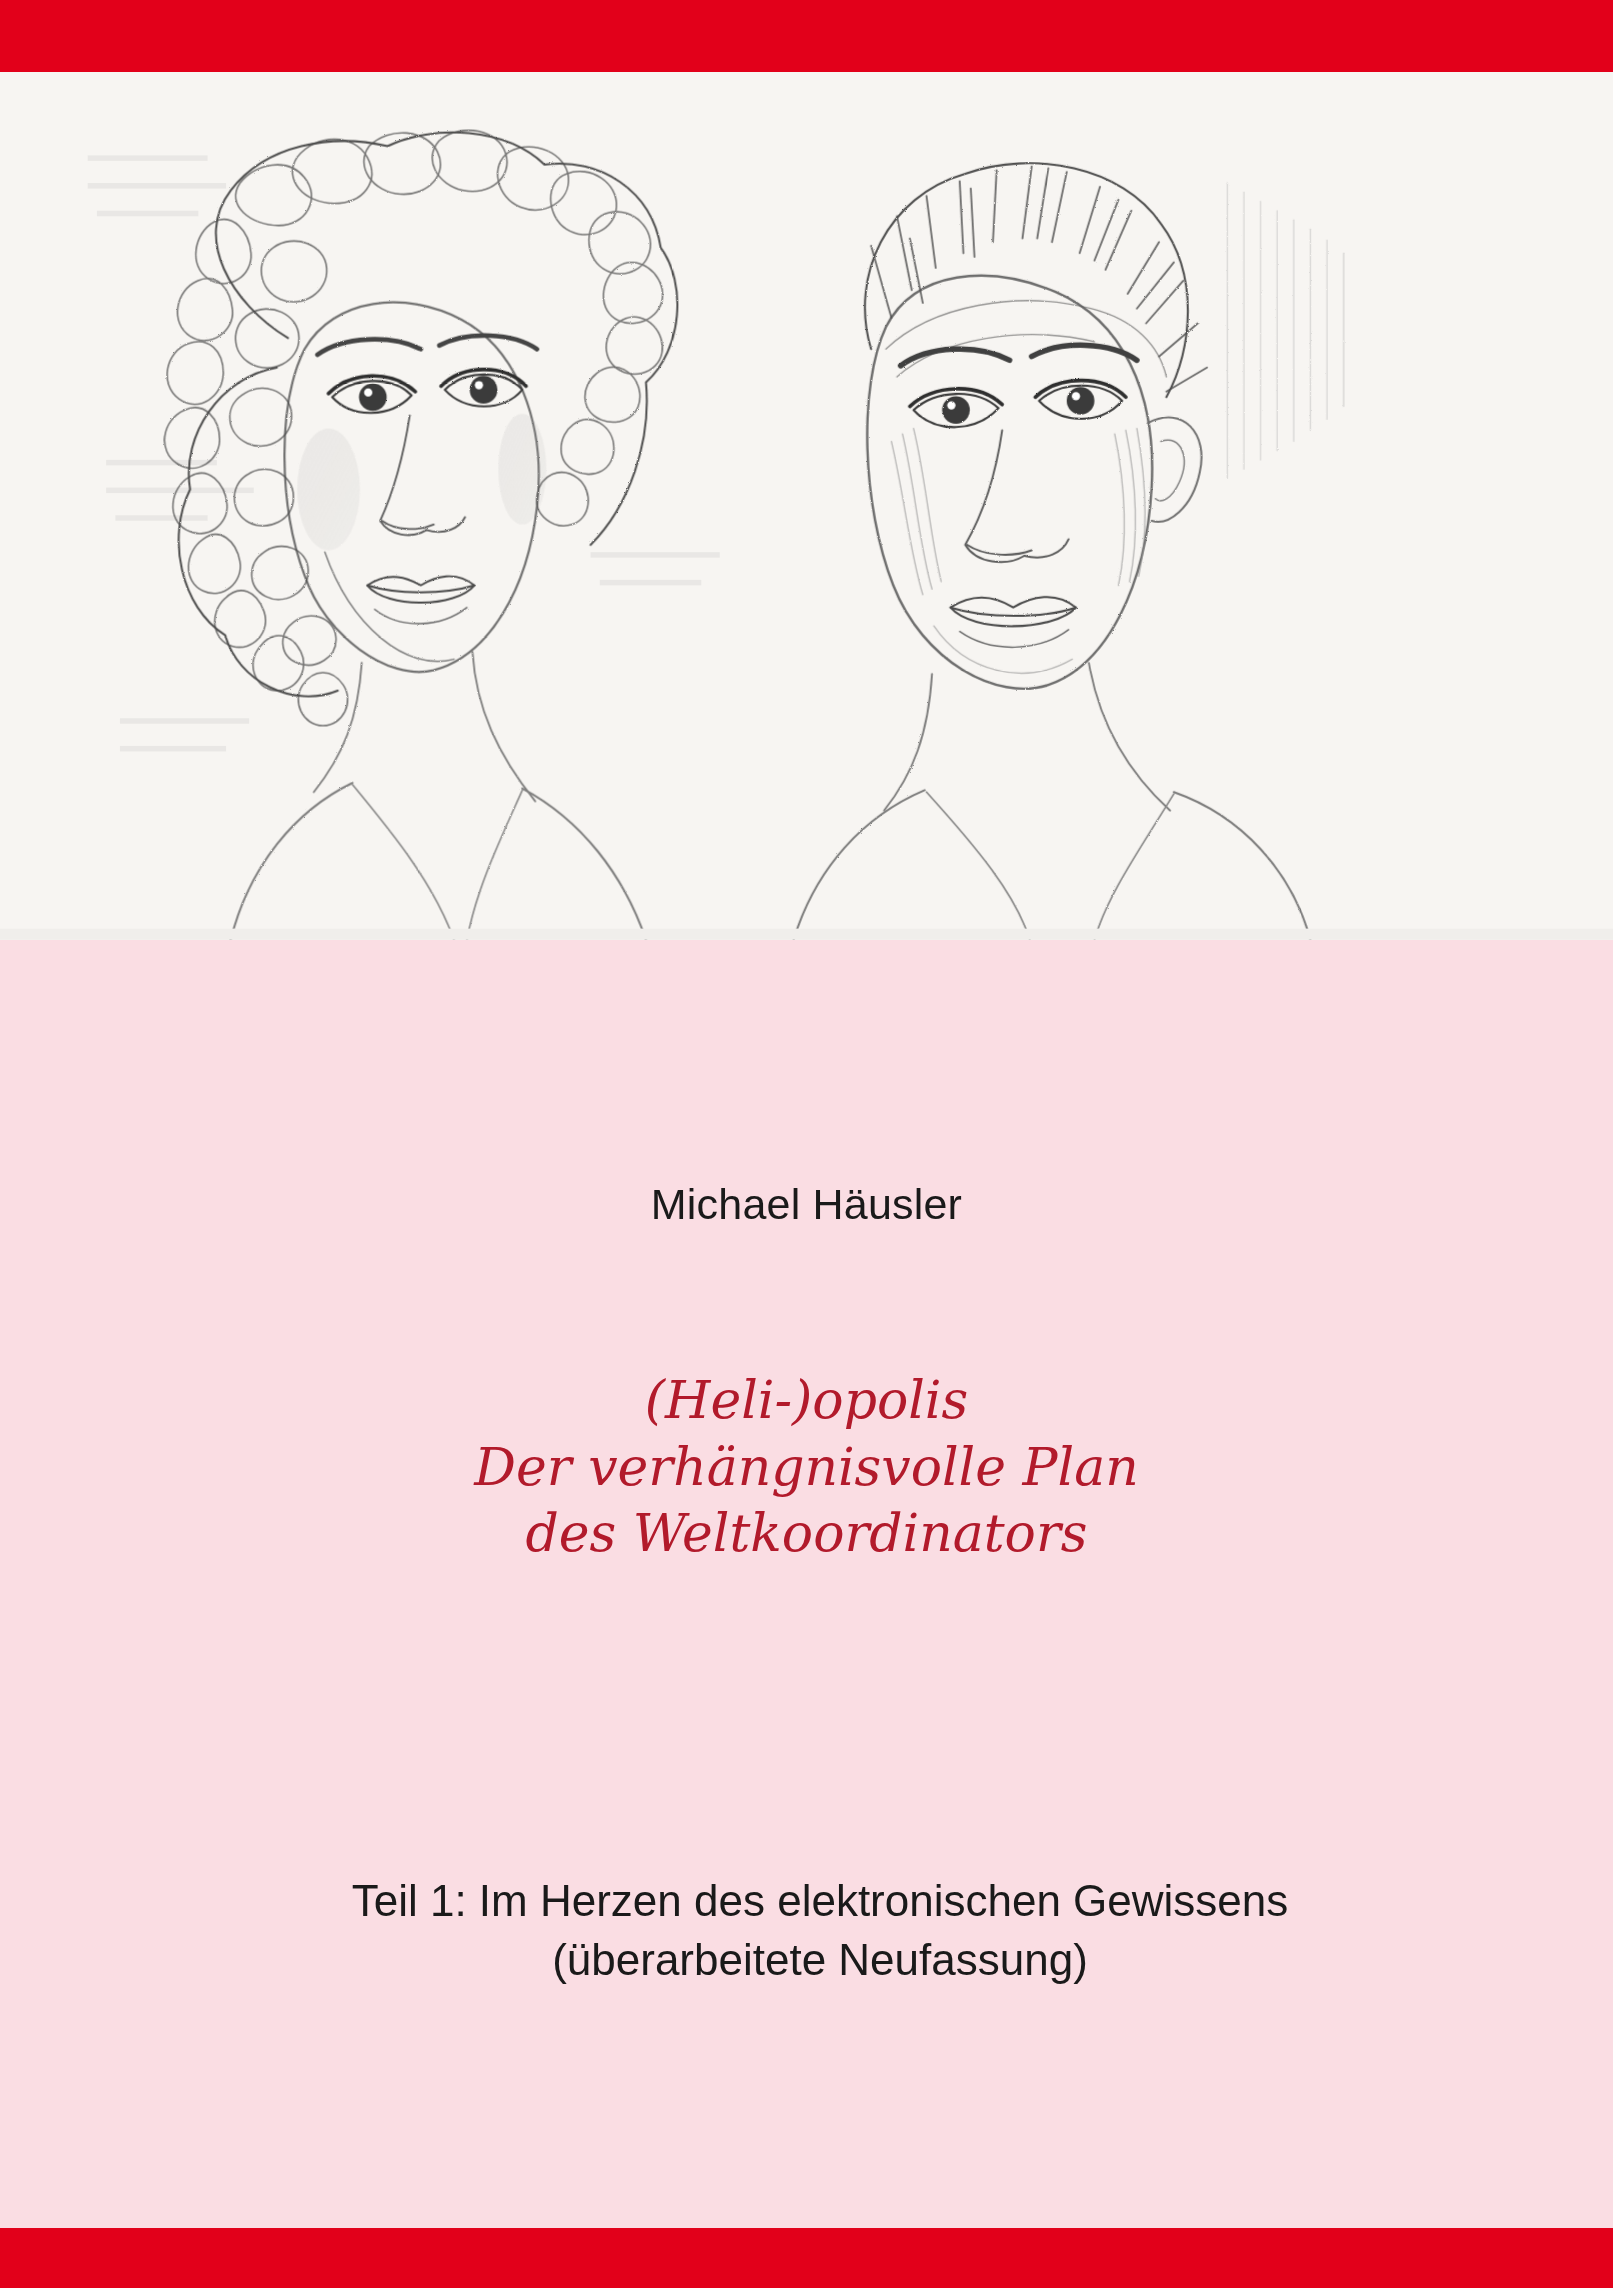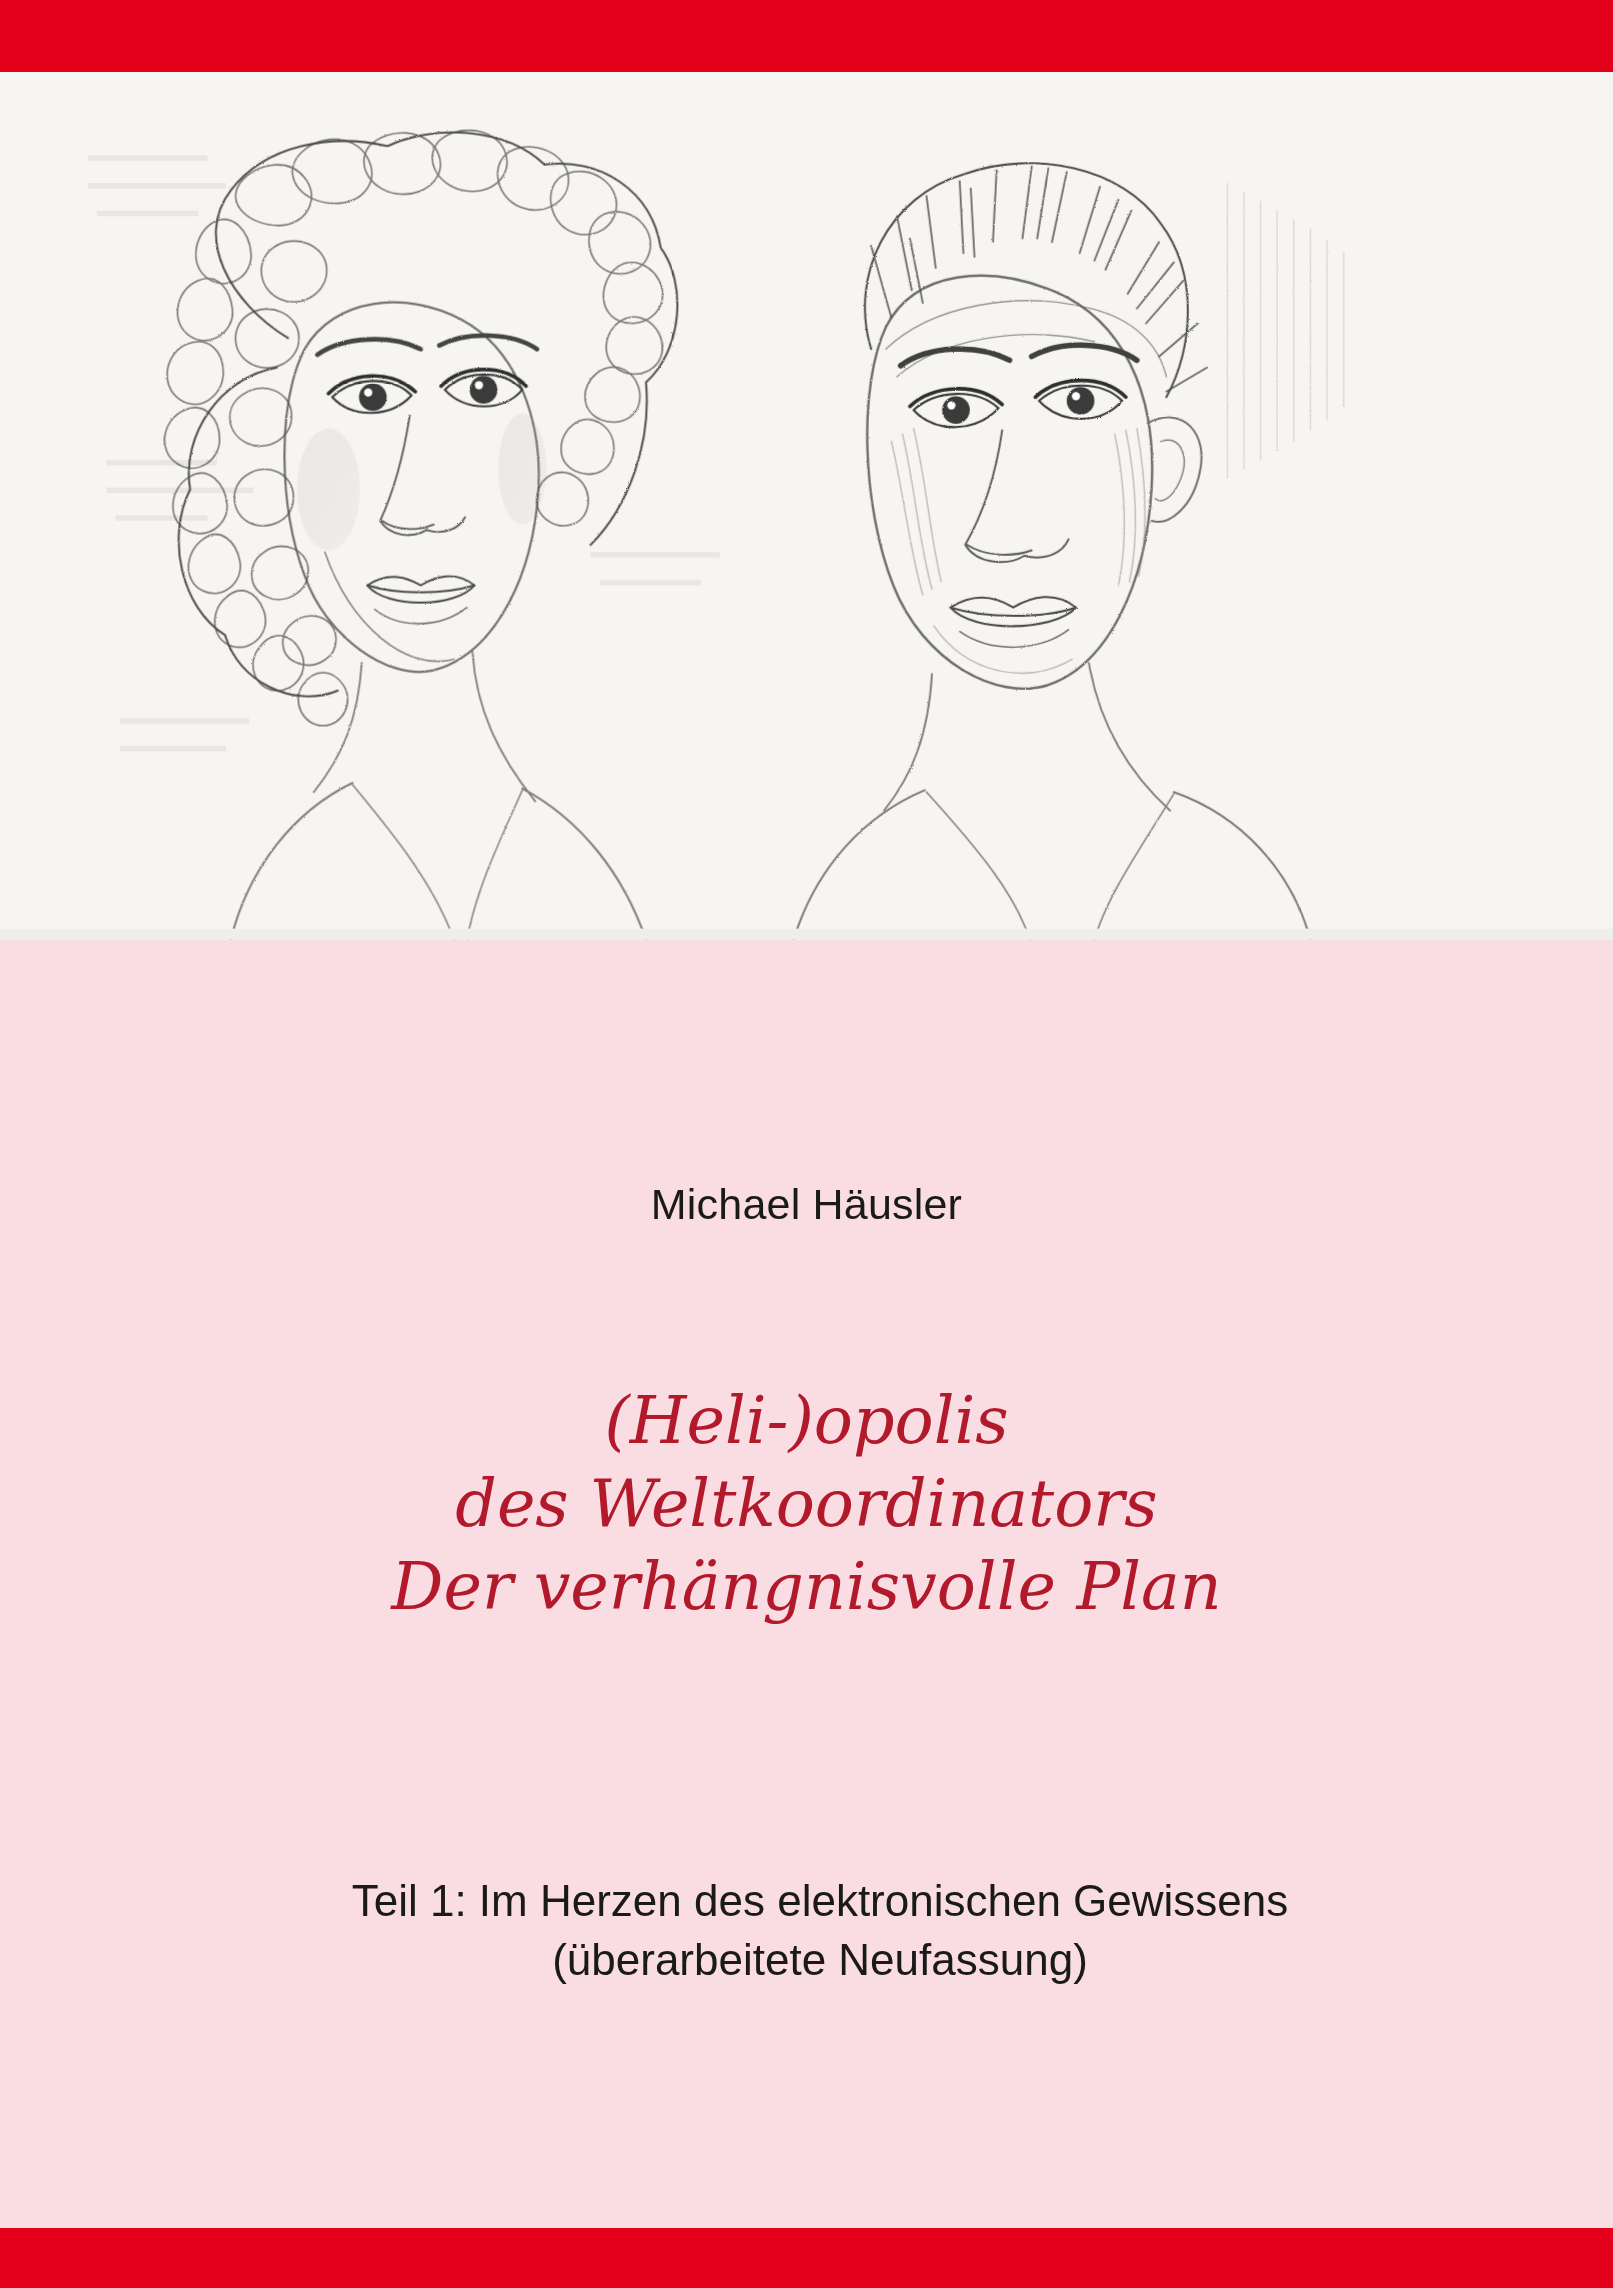--- a/index.html
+++ b/index.html
@@ -72,28 +72,28 @@
     left: 0;
     width: 1613px;
     text-align: center;
     font-size: 43px;
     color: #1a1a1a;
     letter-spacing: 0.2px;
   }
 
   .title {
     position: absolute;
-    top: 439px;
+    top: 427px;
     left: 0;
     width: 1613px;
     text-align: center;
     color: #b21a2b;
     font-family: "DejaVu Serif", serif;
     font-style: italic;
-    font-size: 65px;
+    font-size: 52px;
     line-height: 1.28;
     font-weight: 400;
   }
   .title .line {
     display: block;
     white-space: nowrap;
   }
 
   .subtitle {
     position: absolute;
@@ -320,22 +320,22 @@
 
       <rect x="0" y="928" width="1748" height="12" fill="#f0eeeb"></rect>
     </svg>
   </div>
 
   <div class="text-area">
     <div class="author">Michael Häusler</div>
 
     <div class="title">
       <span class="line">(Heli-)opolis</span>
+      <span class="line">Der verhängnisvolle Plan</span>
       <span class="line">des Weltkoordinators</span>
-      <span class="line">Der verhängnisvolle Plan</span>
     </div>
 
     <div class="subtitle">
       <span class="line">Teil 1: Im Herzen des elektronischen Gewissens</span>
       <span class="line">(überarbeitete Neufassung)</span>
     </div>
   </div>
 
   <div class="band-bottom"></div>
 </div>

